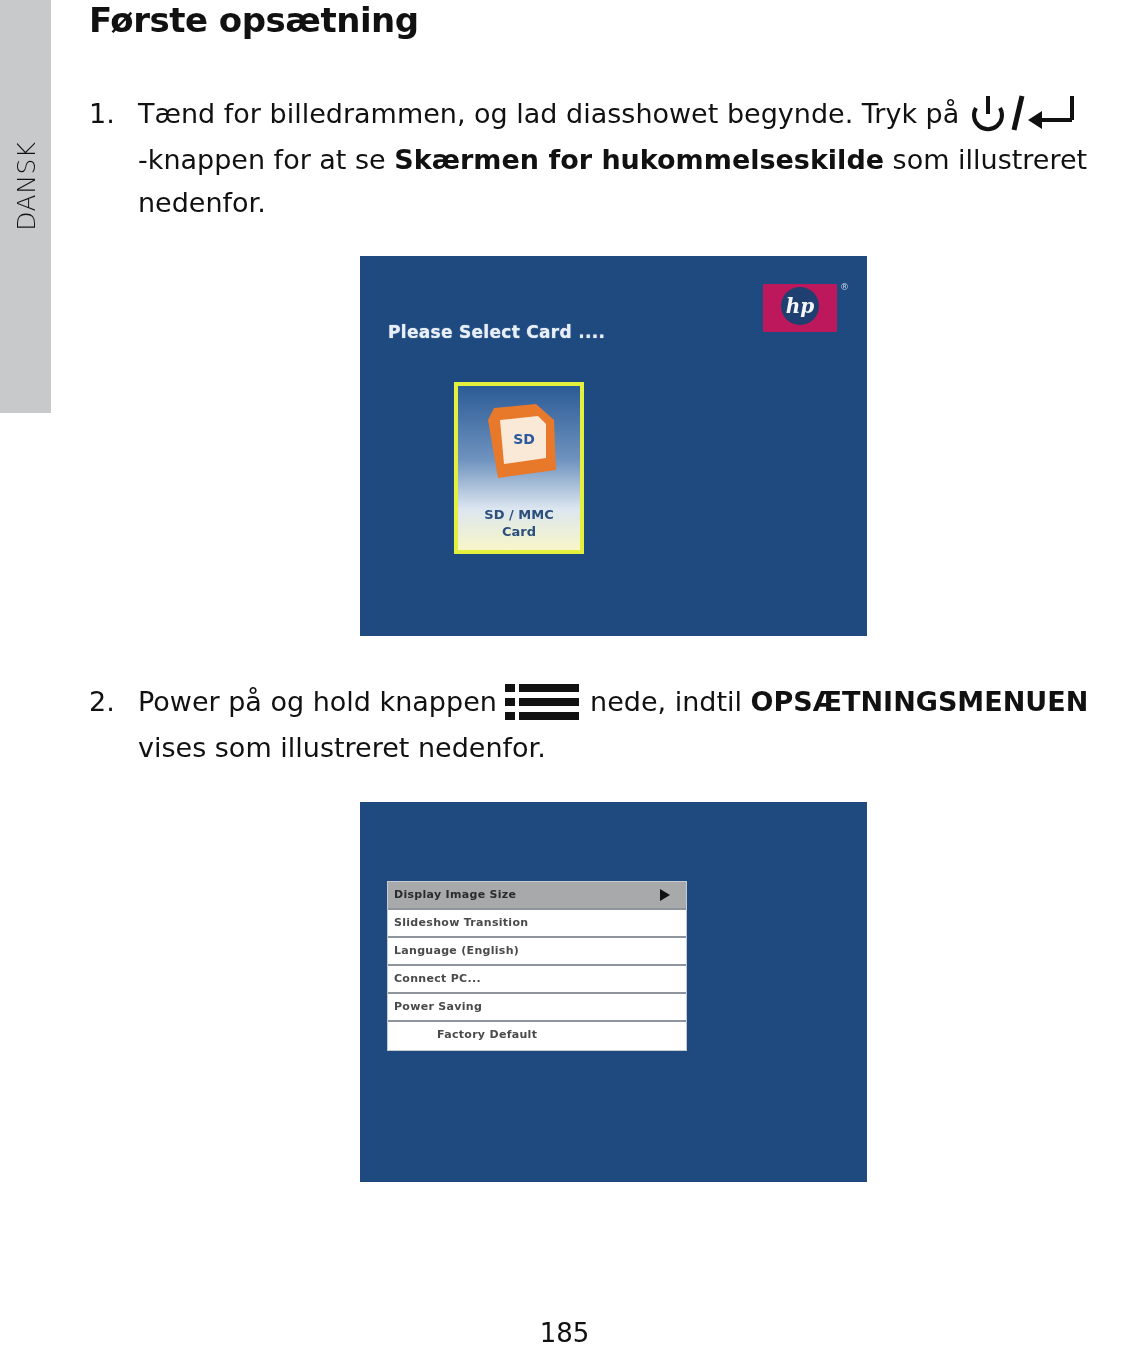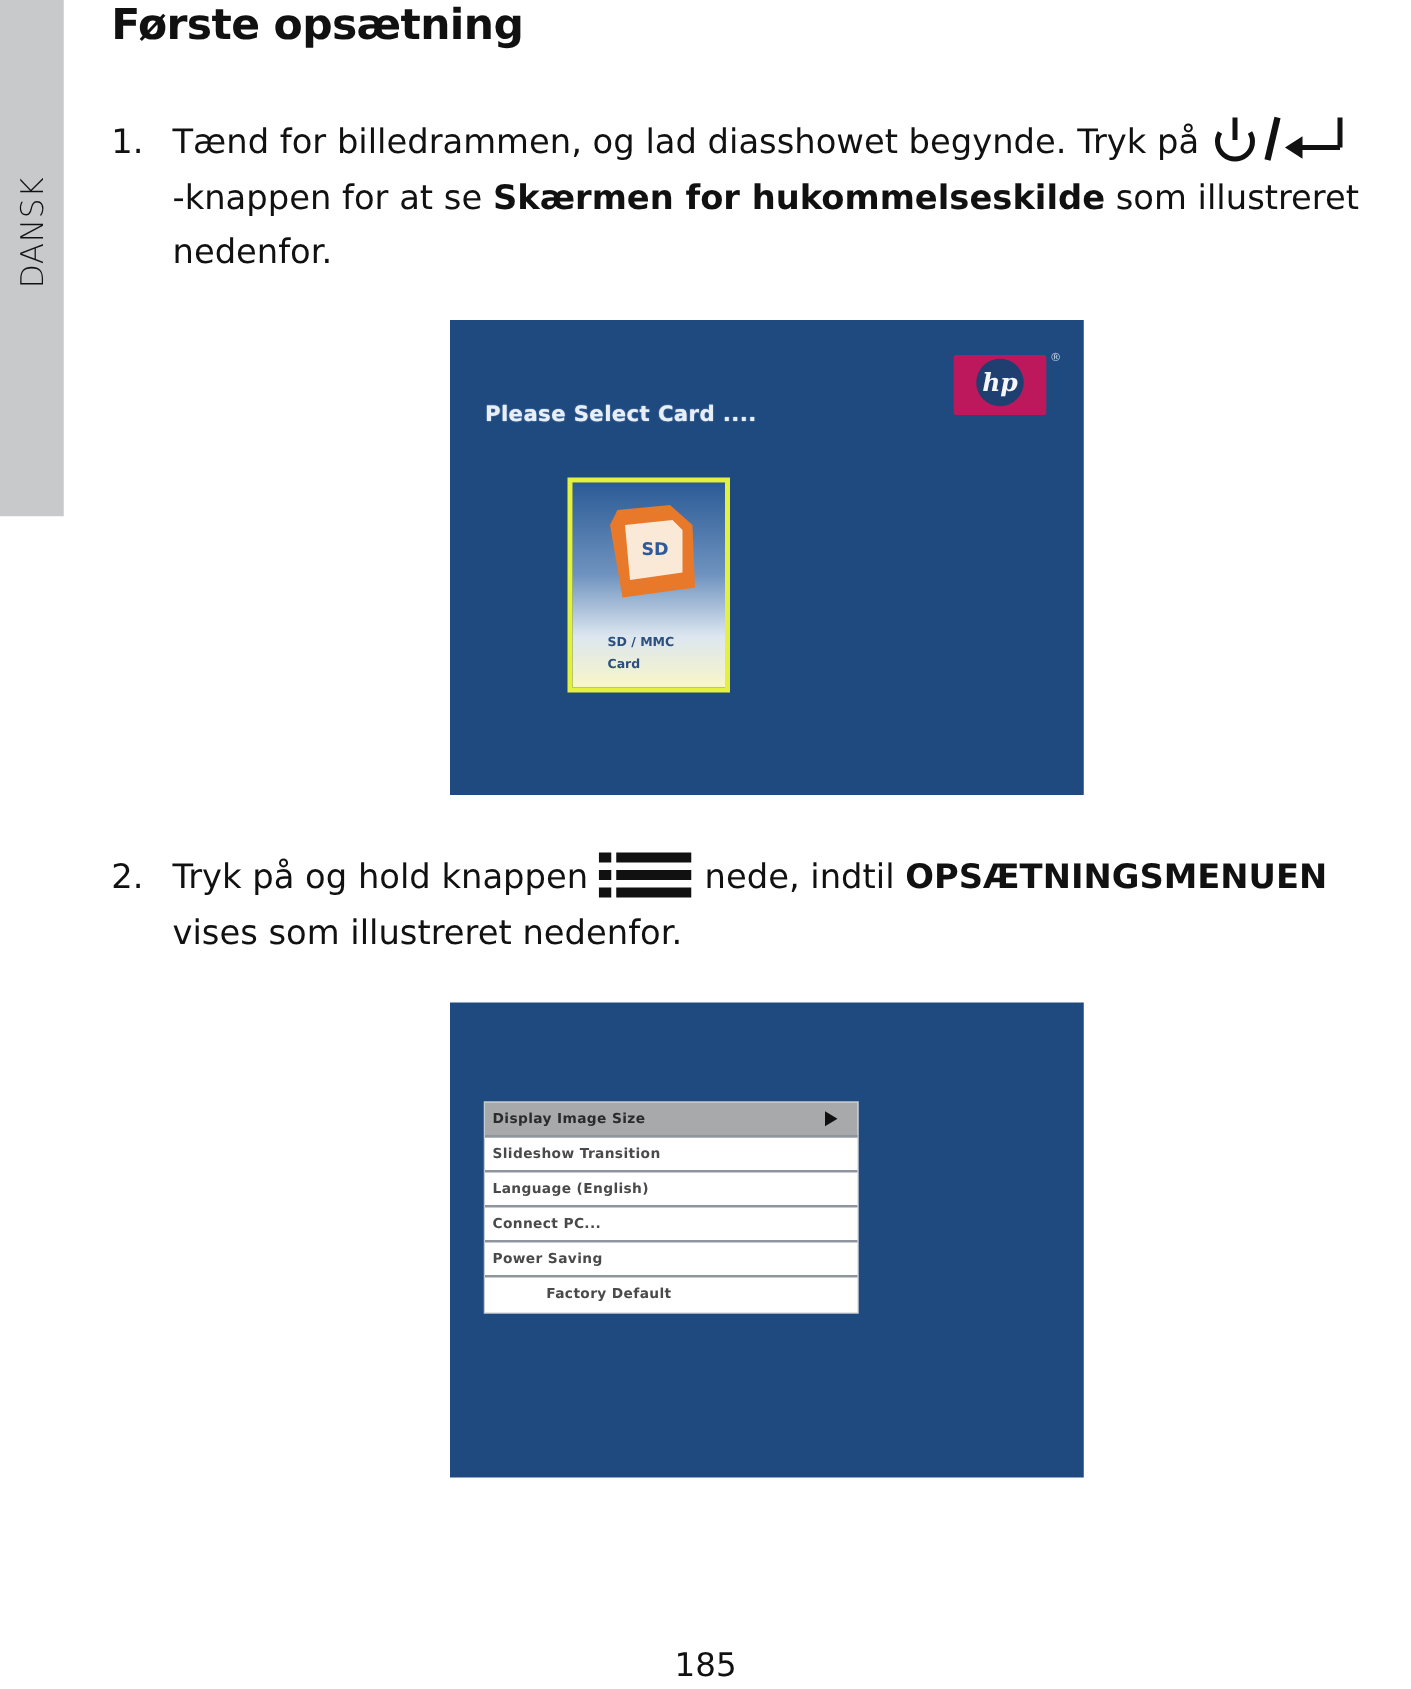--- a/index.html
+++ b/index.html
@@ -59,22 +59,22 @@
   .card {
     position: absolute; top: 126px; width: 130px; height: 172px;
     background: linear-gradient(180deg, #2b5b96 0%, #6f93bf 45%, #d8e2ef 80%, #f4f6fa 100%);
     border: 4px solid #e9eef5;
     margin-left: 20px;
   }
   .card.selected { border-color: #e4f03e; background: linear-gradient(180deg, #2b5b96 0%, #6f93bf 45%, #dce6f0 75%, #f8f6c8 100%); }
   .card-sd { left: 74px; }
   .card-internal { left: 300px; }
   .card-label {
-    position: absolute; left: 0; right: 0; bottom: 10px; text-align: left;
-    font-size: 10px; font-weight: bold; color: #2c4f7d; line-height: 17px; padding-left: 28px;
+    position: absolute; left: 0; right: 0; bottom: 10px; text-align: center;
+    font-size: 13px; font-weight: bold; color: #2c4f7d; line-height: 17px;
   }
 
   .menu-list {
     position: absolute; left: 28px; top: 80px; width: 298px;
     background: #ffffff;
     box-shadow: 0 0 0 1px #c7ccd3;
   }
   .menu-item {
     height: 28px; border-bottom: 2px solid #8f959d;
     font-size: 11px; color: #4a4a4a; padding: 6px 9px 0 6px; position: relative;
@@ -137,21 +137,21 @@
       <div>SD / MMC</div>
       <div>Card</div>
     </div>
   </div>
 
 </div>
 
 <div class="step step2">
   <span class="num">2.</span>
   <div class="text">
-    <span>Tryk på og hold knappen </span><span class="icon-inline"><svg width="76" height="40" viewBox="0 0 76 40" style="vertical-align:-8px">
+    <span>Power på og hold knappen </span><span class="icon-inline"><svg width="76" height="40" viewBox="0 0 76 40" style="vertical-align:-8px">
           <rect x="0" y="2" width="10" height="8" fill="#111"></rect>
           <rect x="14" y="2" width="60" height="8" fill="#111"></rect>
           <rect x="0" y="16" width="10" height="8" fill="#111"></rect>
           <rect x="14" y="16" width="60" height="8" fill="#111"></rect>
           <rect x="0" y="30" width="10" height="8" fill="#111"></rect>
           <rect x="14" y="30" width="60" height="8" fill="#111"></rect>
         </svg></span><span> nede, indtil </span><b>OPSÆTNINGSMENUEN</b><br>
     <span> vises som illustreret nedenfor.</span>
   </div>
 </div>

